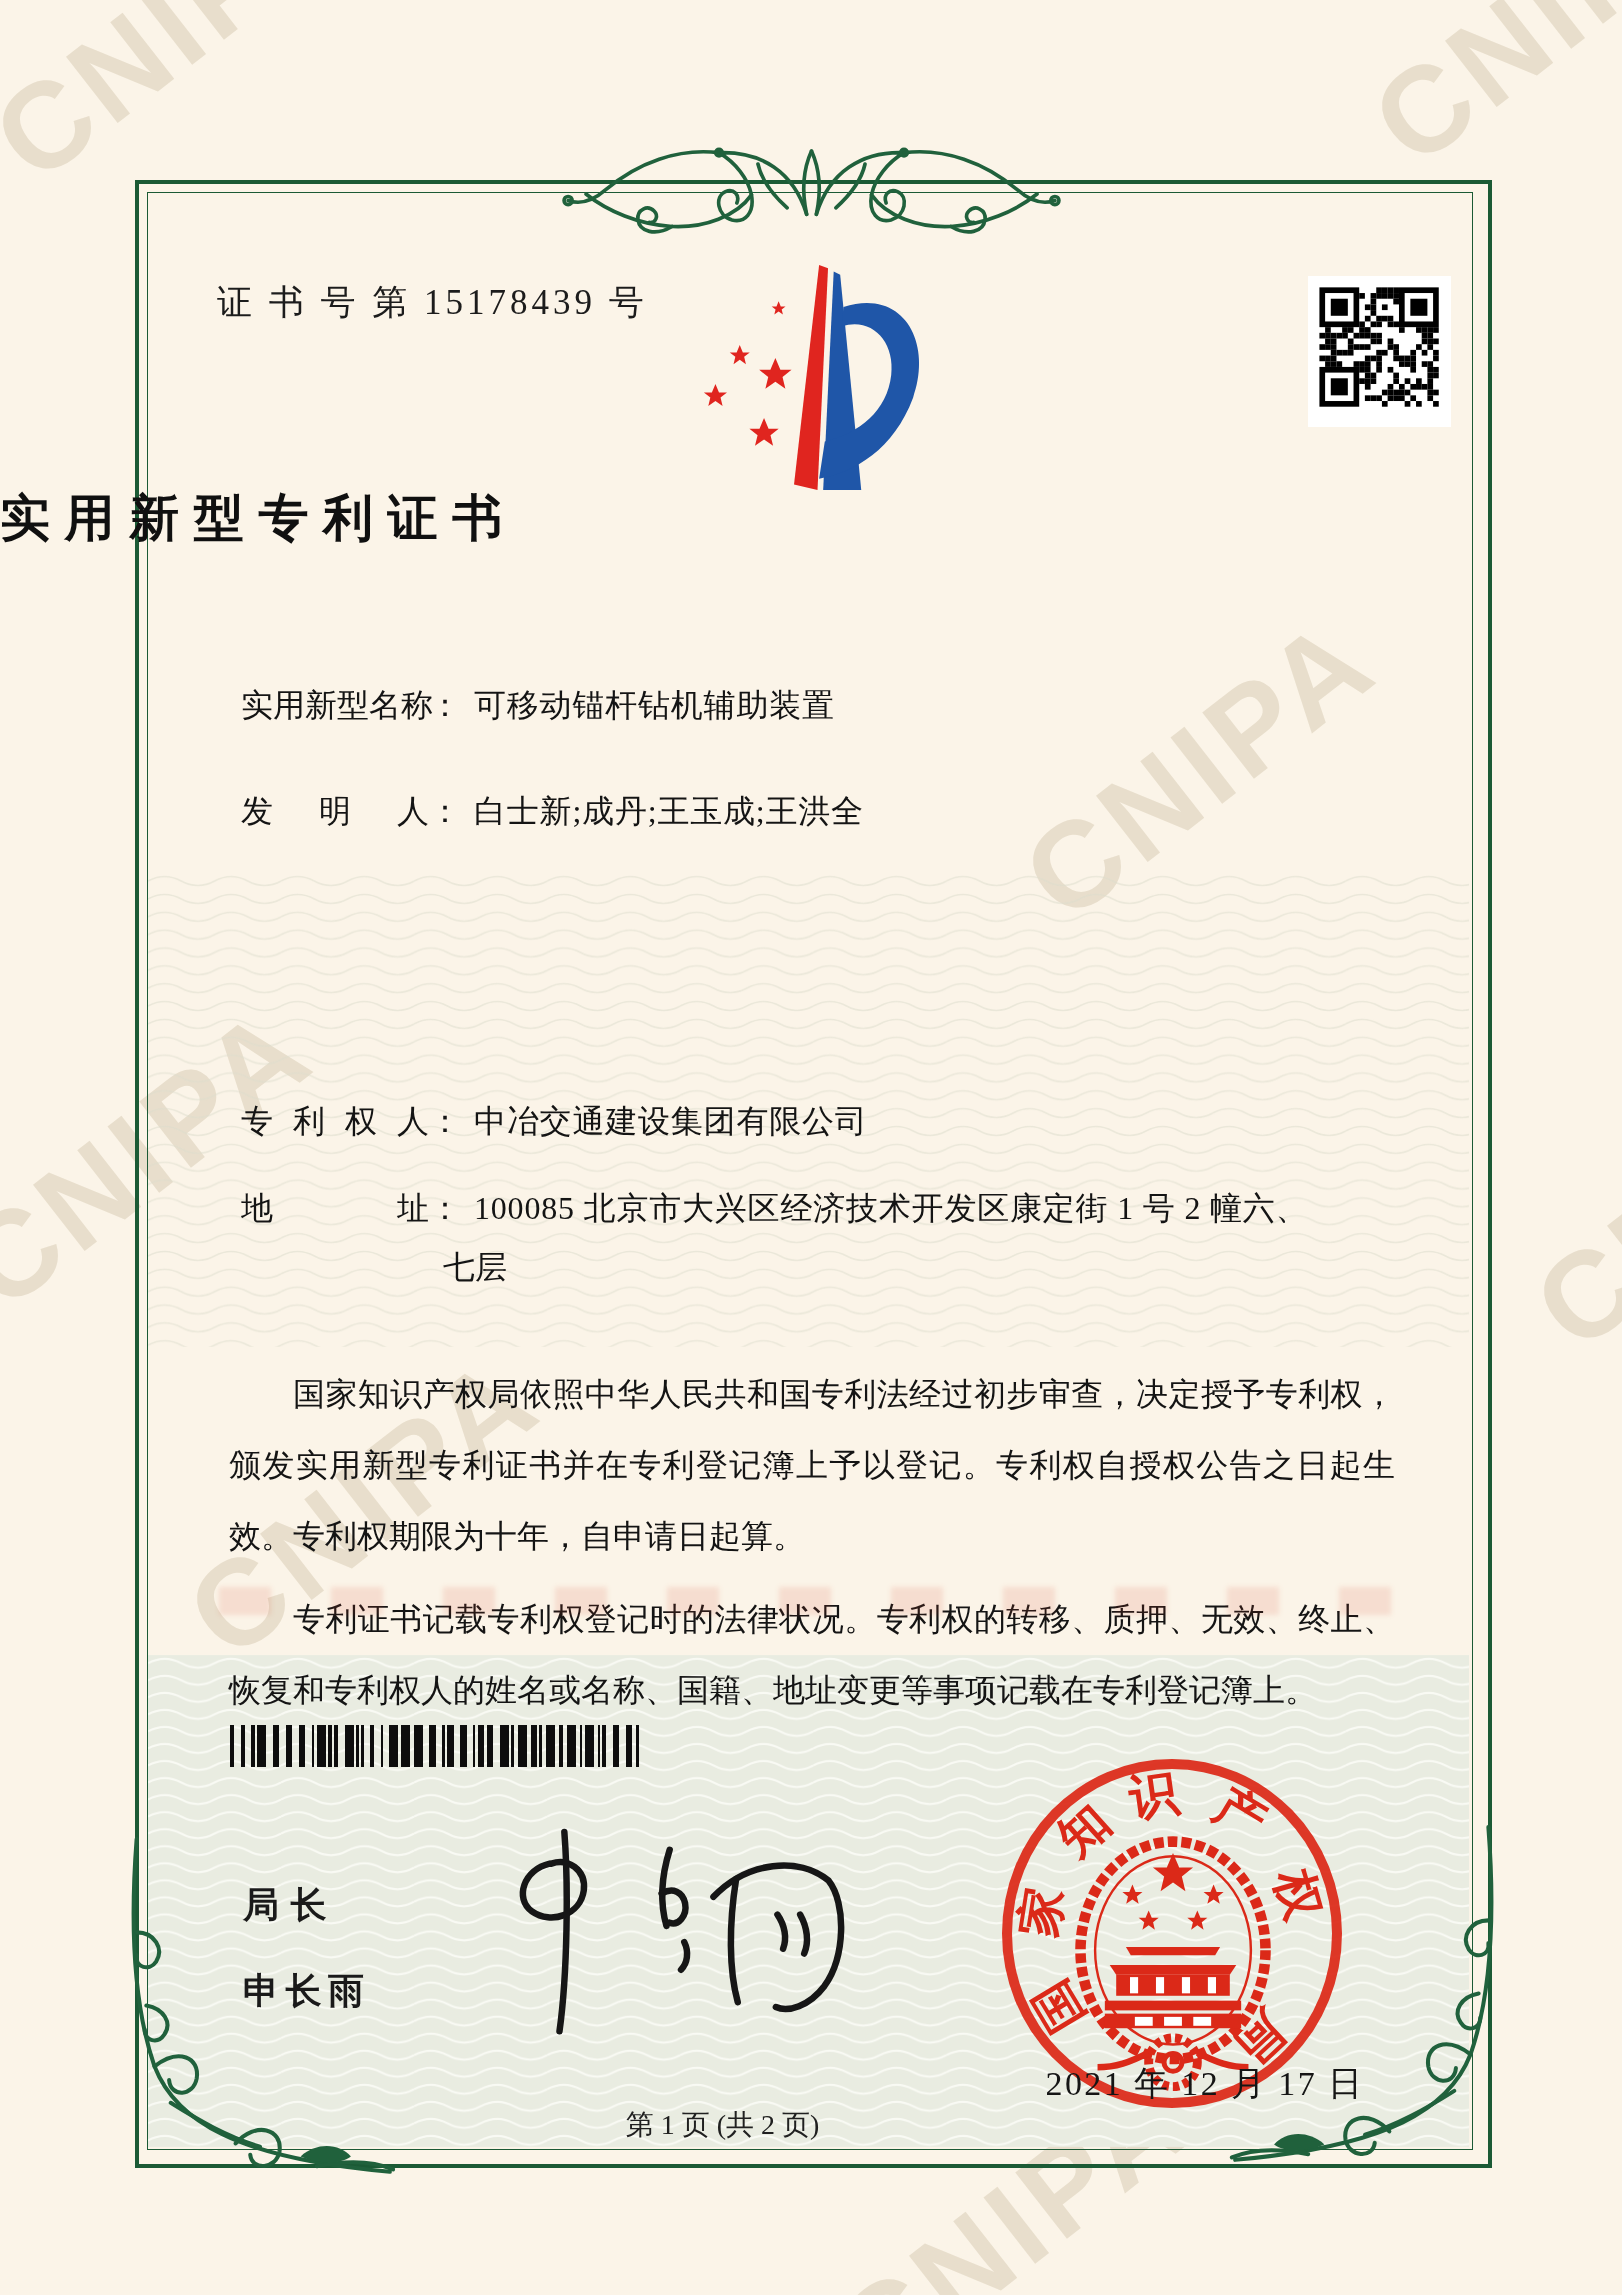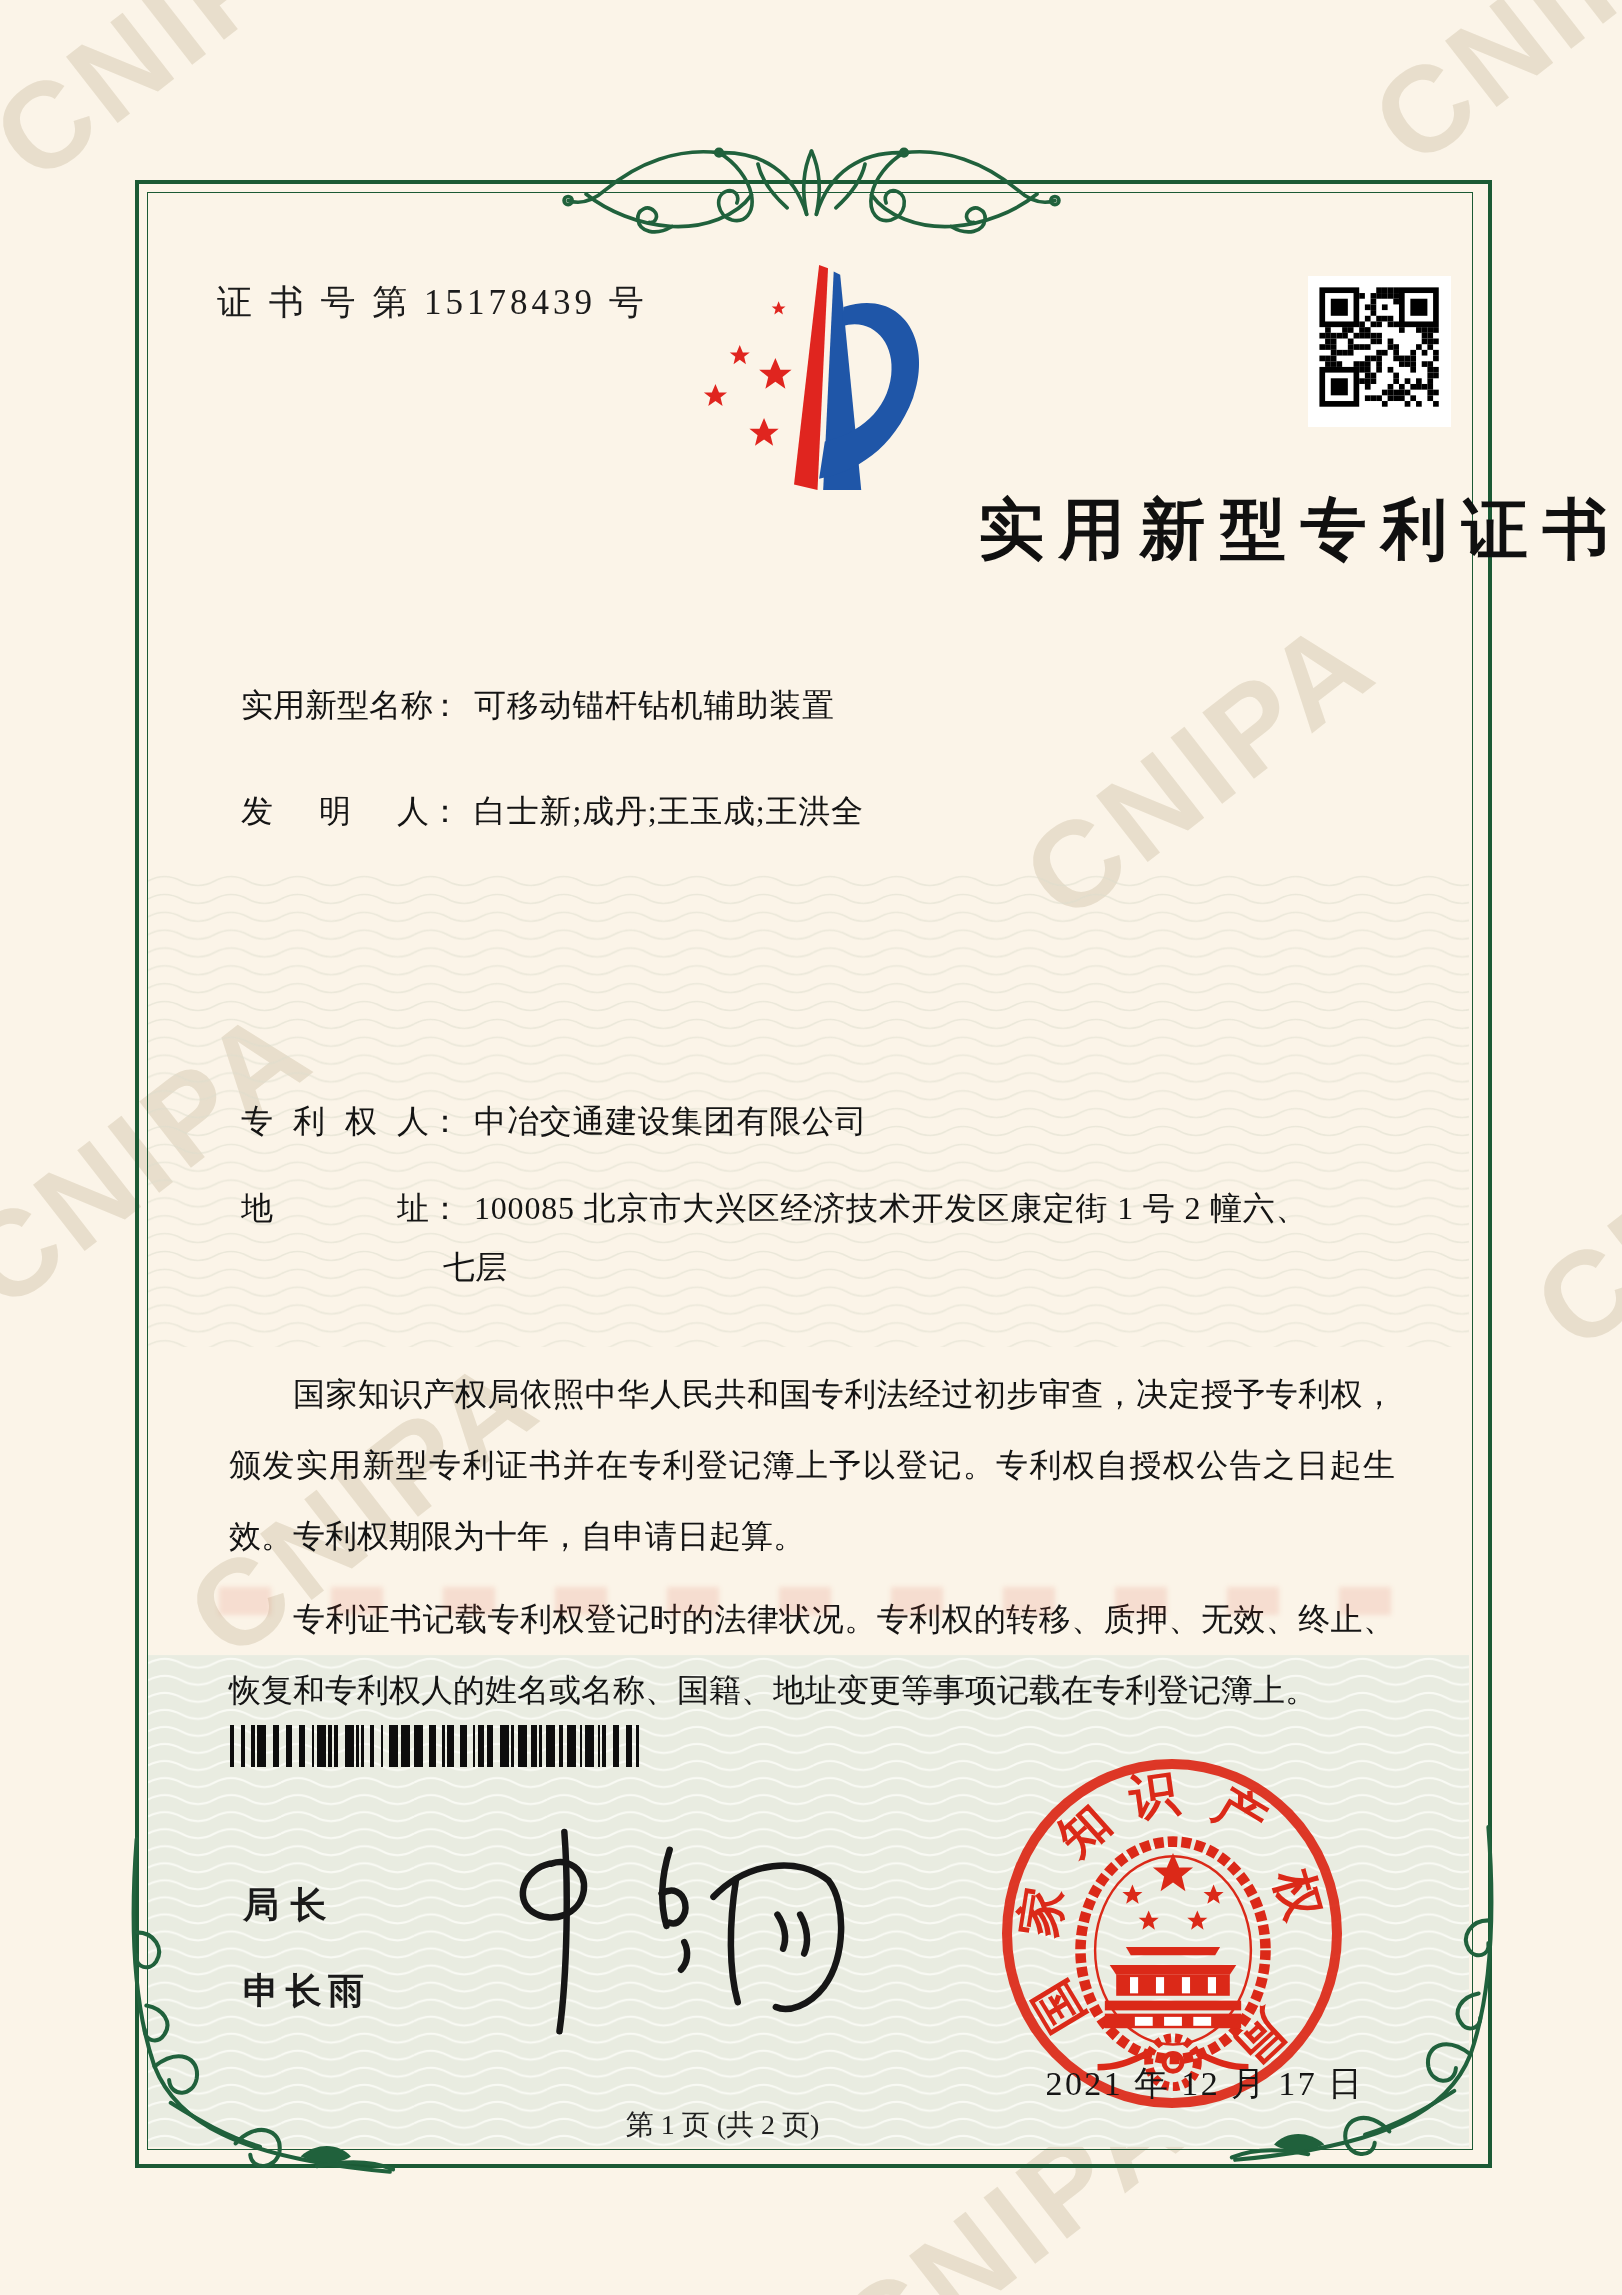--- a/index.html
+++ b/index.html
@@ -19,22 +19,22 @@
   .frame-outer{position:absolute;z-index:3;left:135px;top:180px;width:1349px;height:1980px;
       border:4px solid #1b5a35;}
   .frame-inner{position:absolute;z-index:3;left:147px;top:192px;width:1324px;height:1956px;
       border:1.6px solid #1b5a35;}
 
   .orn{position:absolute;z-index:4;}
 
   .content{position:absolute;z-index:5;inset:0;}
 
   .cert-no{position:absolute;left:217px;top:279px;font-size:35px;letter-spacing:4px;color:#1c1c1c;}
-  .title{position:absolute;left:0;top:485px;width:1623px;text-align:right;
-         font-size:66px;font-weight:700;letter-spacing:14.6px;color:#101010;}
+  .title{position:absolute;left:0;top:485px;width:1623px;text-align:left;
+         font-size:50px;font-weight:700;letter-spacing:14.6px;color:#101010;}
 
   .row{position:absolute;left:217px;font-size:32px;color:#141414;white-space:nowrap;}
   .flabel{display:inline-block;width:188px;text-align:justify;text-align-last:justify;vertical-align:top;margin-left:24px;}
   .colon{display:inline-block;margin-right:13px;}
   .fval{letter-spacing:0.8px;}
   .addr2{position:absolute;left:443px;top:1246px;font-size:32px;color:#141414;}
   .grant-right{position:absolute;left:826px;top:0;font-size:32px;white-space:nowrap;}
 
   .paras{position:absolute;left:217px;top:1347px;width:1190px;font-size:32px;line-height:71px;
          text-align:justify;color:#141414;}

